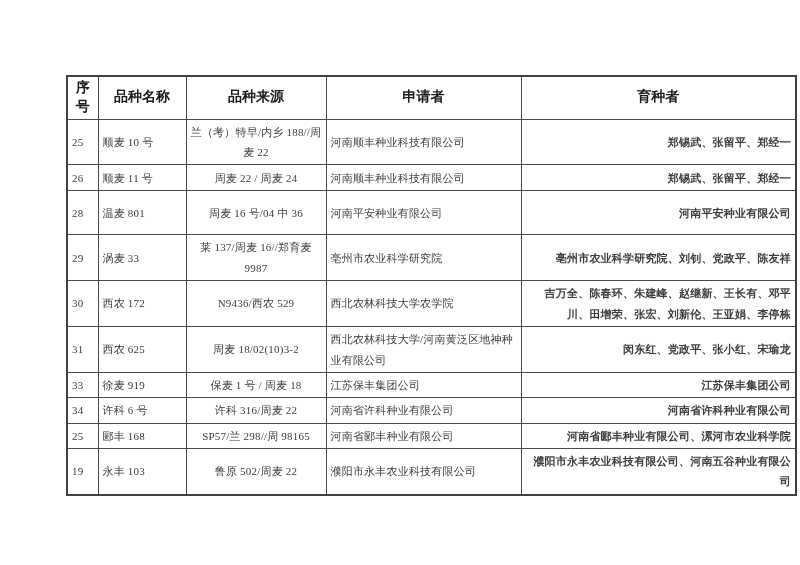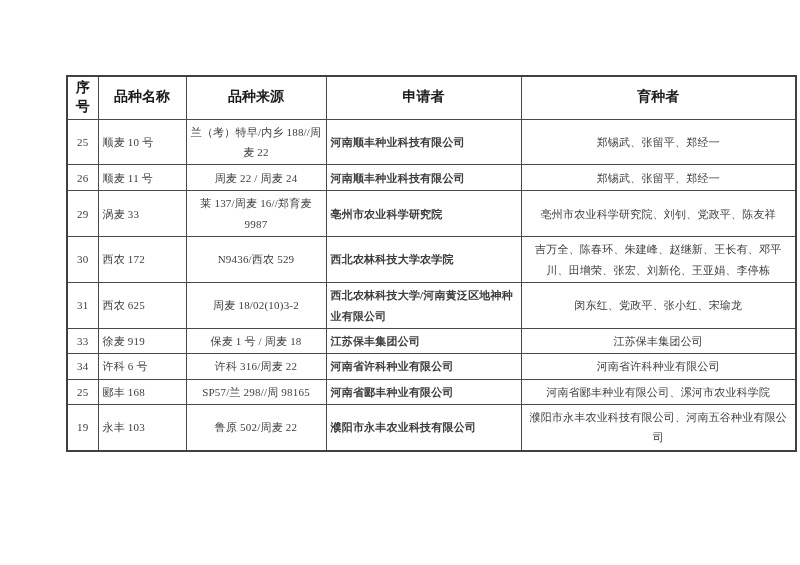--- a/index.html
+++ b/index.html
@@ -50,25 +50,25 @@
   tbody tr.h-25 { height: 25px; }
   tbody tr.h-37 { height: 37px; }
   tbody tr.h-44 { height: 44px; }
   tbody tr.h-46 { height: 46px; }
   td {
     font-size: 11px;
     line-height: 1.85;
     color: #3d3d3d;
     letter-spacing: 0.2px;
   }
-  td.c-no     { text-align: center; font-size: 11px; }
+  td.c-no     { text-align: left; font-size: 11px; }
   td.c-name   { text-align: left; }
   td.c-source { text-align: center; }
-  td.c-appl   { text-align: left; padding-left: 7px; font-weight: bold; }
-  td.c-breed  { text-align: center; padding-left: 7px; }
+  td.c-appl   { text-align: left; padding-left: 7px; }
+  td.c-breed  { text-align: right; padding-left: 7px; font-weight: bold; }
 </style>
 </head>
 <body>
 
 <div class="page">
   <table class="variety-table">
     <colgroup>
       <col style="width:31px">
       <col style="width:88px">
       <col style="width:140px">
@@ -91,20 +91,27 @@
         <td class="c-source">兰（考）特早/内乡 188//周麦 22</td>
         <td class="c-appl">河南顺丰种业科技有限公司</td>
         <td class="c-breed">郑锡武、张留平、郑经一</td>
       </tr>
       <tr>
         <td class="c-no">26</td>
         <td class="c-name">顺麦 11 号</td>
         <td class="c-source">周麦 22 / 周麦 24</td>
         <td class="c-appl">河南顺丰种业科技有限公司</td>
         <td class="c-breed">郑锡武、张留平、郑经一</td>
+      </tr>
+      <tr class="h-44">
+        <td class="c-no">28</td>
+        <td class="c-name">温麦 801</td>
+        <td class="c-source">周麦 16 号/04 中 36</td>
+        <td class="c-appl">河南平安种业有限公司</td>
+        <td class="c-breed">河南平安种业有限公司</td>
       </tr>
       <tr>
         <td class="c-no">29</td>
         <td class="c-name">涡麦 33</td>
         <td class="c-source">莱 137/周麦 16//郑育麦 9987</td>
         <td class="c-appl">亳州市农业科学研究院</td>
         <td class="c-breed">亳州市农业科学研究院、刘钊、党政平、陈友祥</td>
       </tr>
       <tr class="h-46">
         <td class="c-no">30</td>

